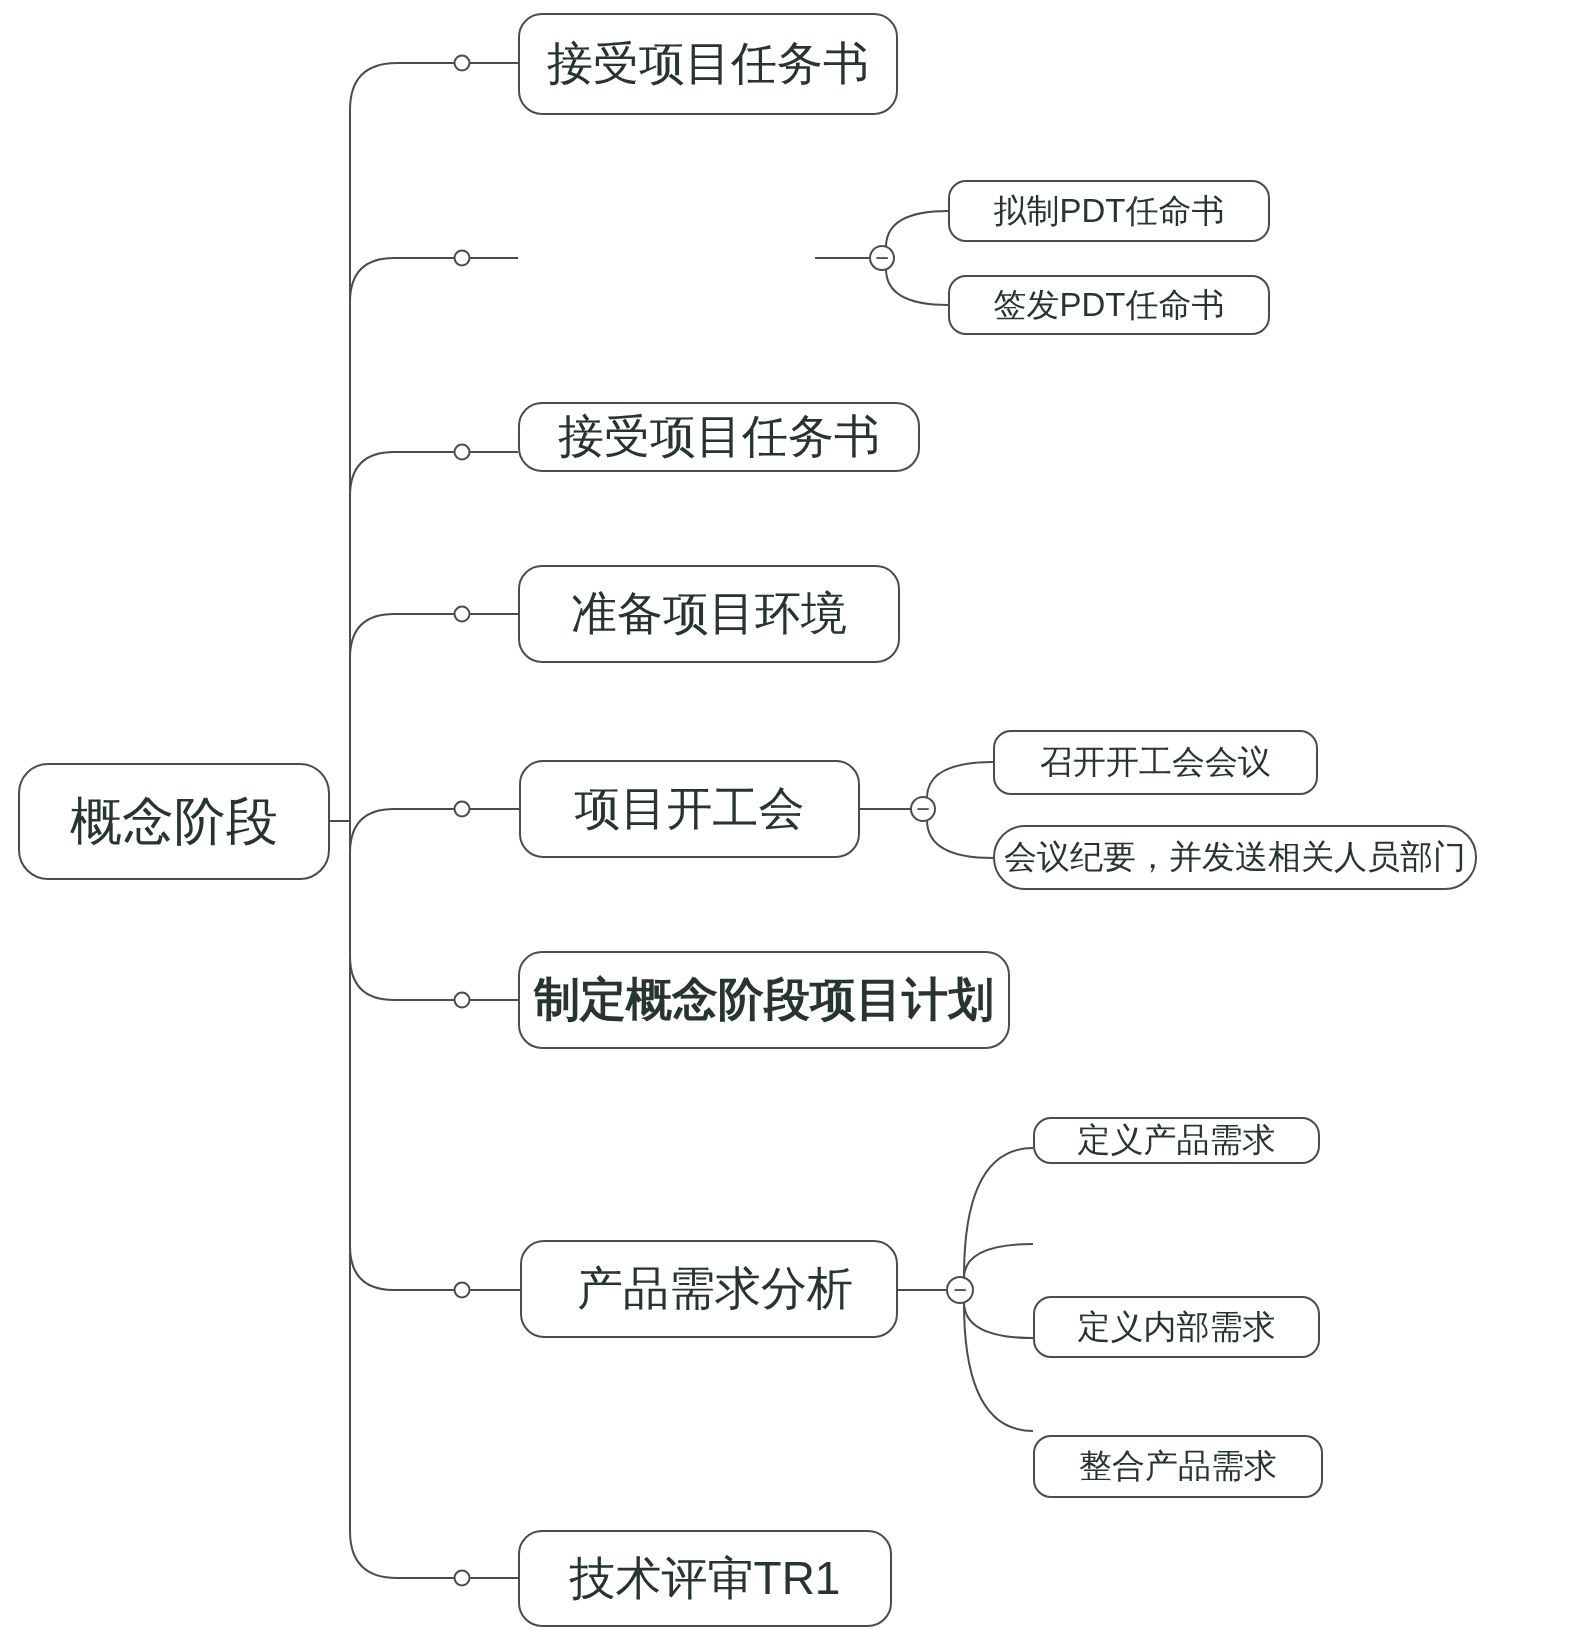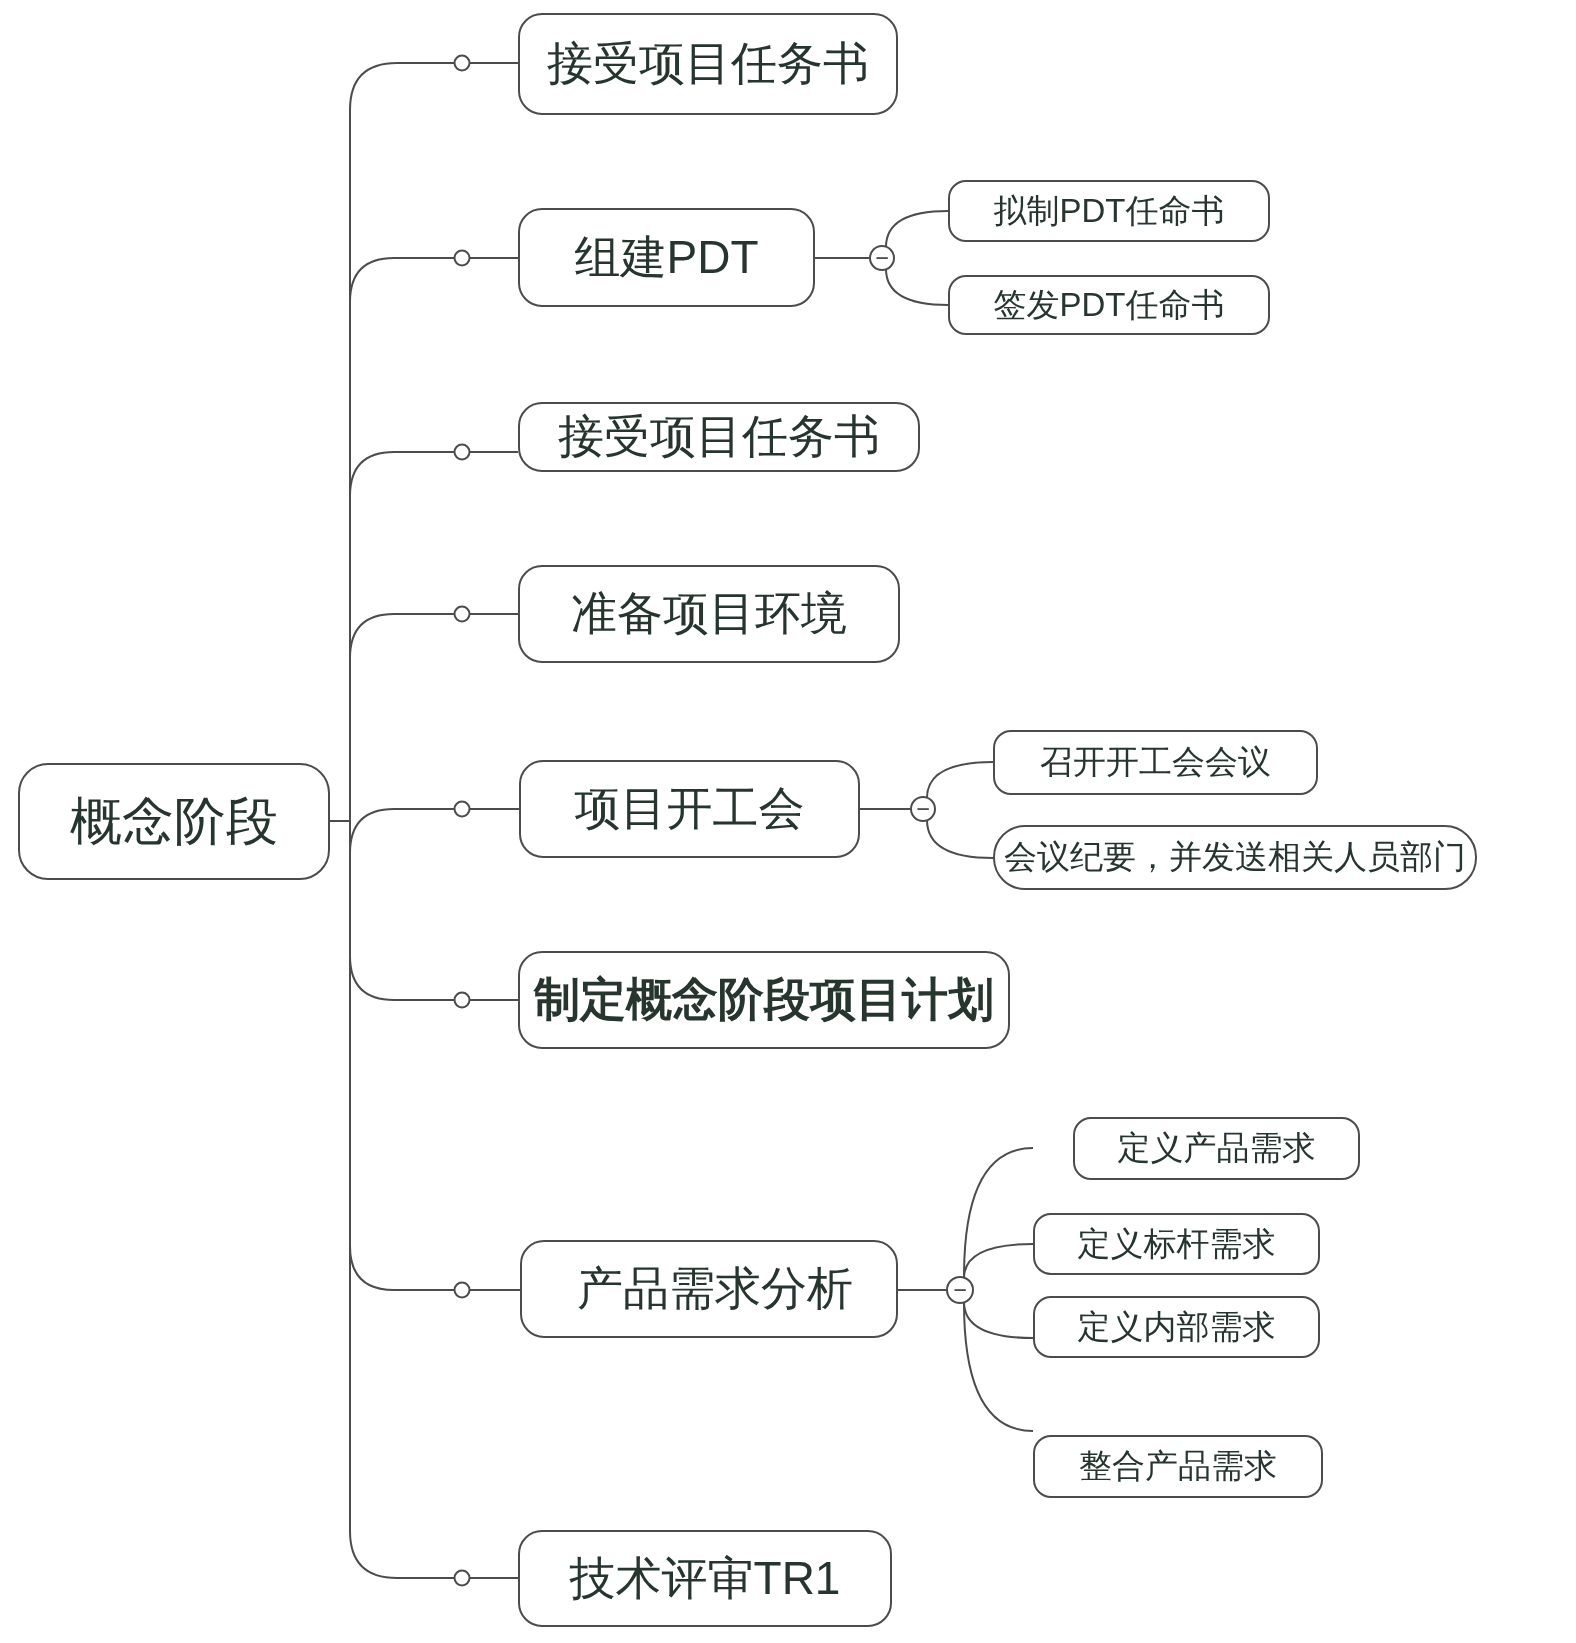--- a/index.html
+++ b/index.html
@@ -103,21 +103,20 @@
       <circle cx="462" cy="1000" r="7.5"></circle>
       <circle cx="462" cy="1290" r="7.5"></circle>
       <circle cx="462" cy="1578" r="7.5"></circle>
     </g>
   </svg>
 
   <div class="node root" style="left:18px;top:763px;width:312px;height:117px;">概念阶段</div>
 
   <div class="node main" style="left:518px;top:13px;width:380px;height:102px;">接受项目任务书</div>
 
-  <div class="node main" style="left:518px;top:208px;width:297px;height:99px;">组建PDT</div>
 
   <div class="node main" style="left:518px;top:402px;width:402px;height:70px;">接受项目任务书</div>
 
   <div class="node main" style="left:518px;top:565px;width:382px;height:98px;">准备项目环境</div>
 
   <div class="node main" style="left:519px;top:760px;width:341px;height:98px;">项目开工会</div>
 
   <div class="node main" style="left:518px;top:951px;width:492px;height:98px;font-weight:bold;">制定概念阶段项目计划</div>
 
   <div class="node main" style="left:520px;top:1240px;width:378px;height:98px;padding-left:12px;">产品需求分析</div>
@@ -125,23 +124,22 @@
   <div class="node main" style="left:518px;top:1530px;width:374px;height:97px;">技术评审TR1</div>
 
   <div class="node child" style="left:948px;top:180px;width:322px;height:62px;">拟制PDT任命书</div>
 
   <div class="node child" style="left:948px;top:275px;width:322px;height:60px;">签发PDT任命书</div>
 
   <div class="node child" style="left:993px;top:730px;width:325px;height:65px;">召开开工会会议</div>
 
   <div class="node child" style="left:993px;top:825px;width:484px;height:65px;border-radius:32px;">会议纪要，并发送相关人员部门</div>
 
-  <div class="node child" style="left:1033px;top:1117px;width:287px;height:63px;margin-left:40px;">定义产品需求</div>
+  <div class="node child" style="left:1033px;top:1117px;width:287px;height:47px;">定义产品需求</div>
 
-  <div class="node child" style="left:1033px;top:1213px;width:287px;height:62px;">定义标杆需求</div>
 
   <div class="node child" style="left:1033px;top:1296px;width:287px;height:62px;">定义内部需求</div>
 
   <div class="node child" style="left:1033px;top:1400px;width:290px;height:63px;margin-top:35px;">整合产品需求</div>
 
   <div class="collapse" style="left:869px;top:245px;width:26px;height:26px;">
     <span>−</span>
   </div>
   <div class="collapse" style="left:910px;top:796px;width:26px;height:26px;">
     <span>−</span>

